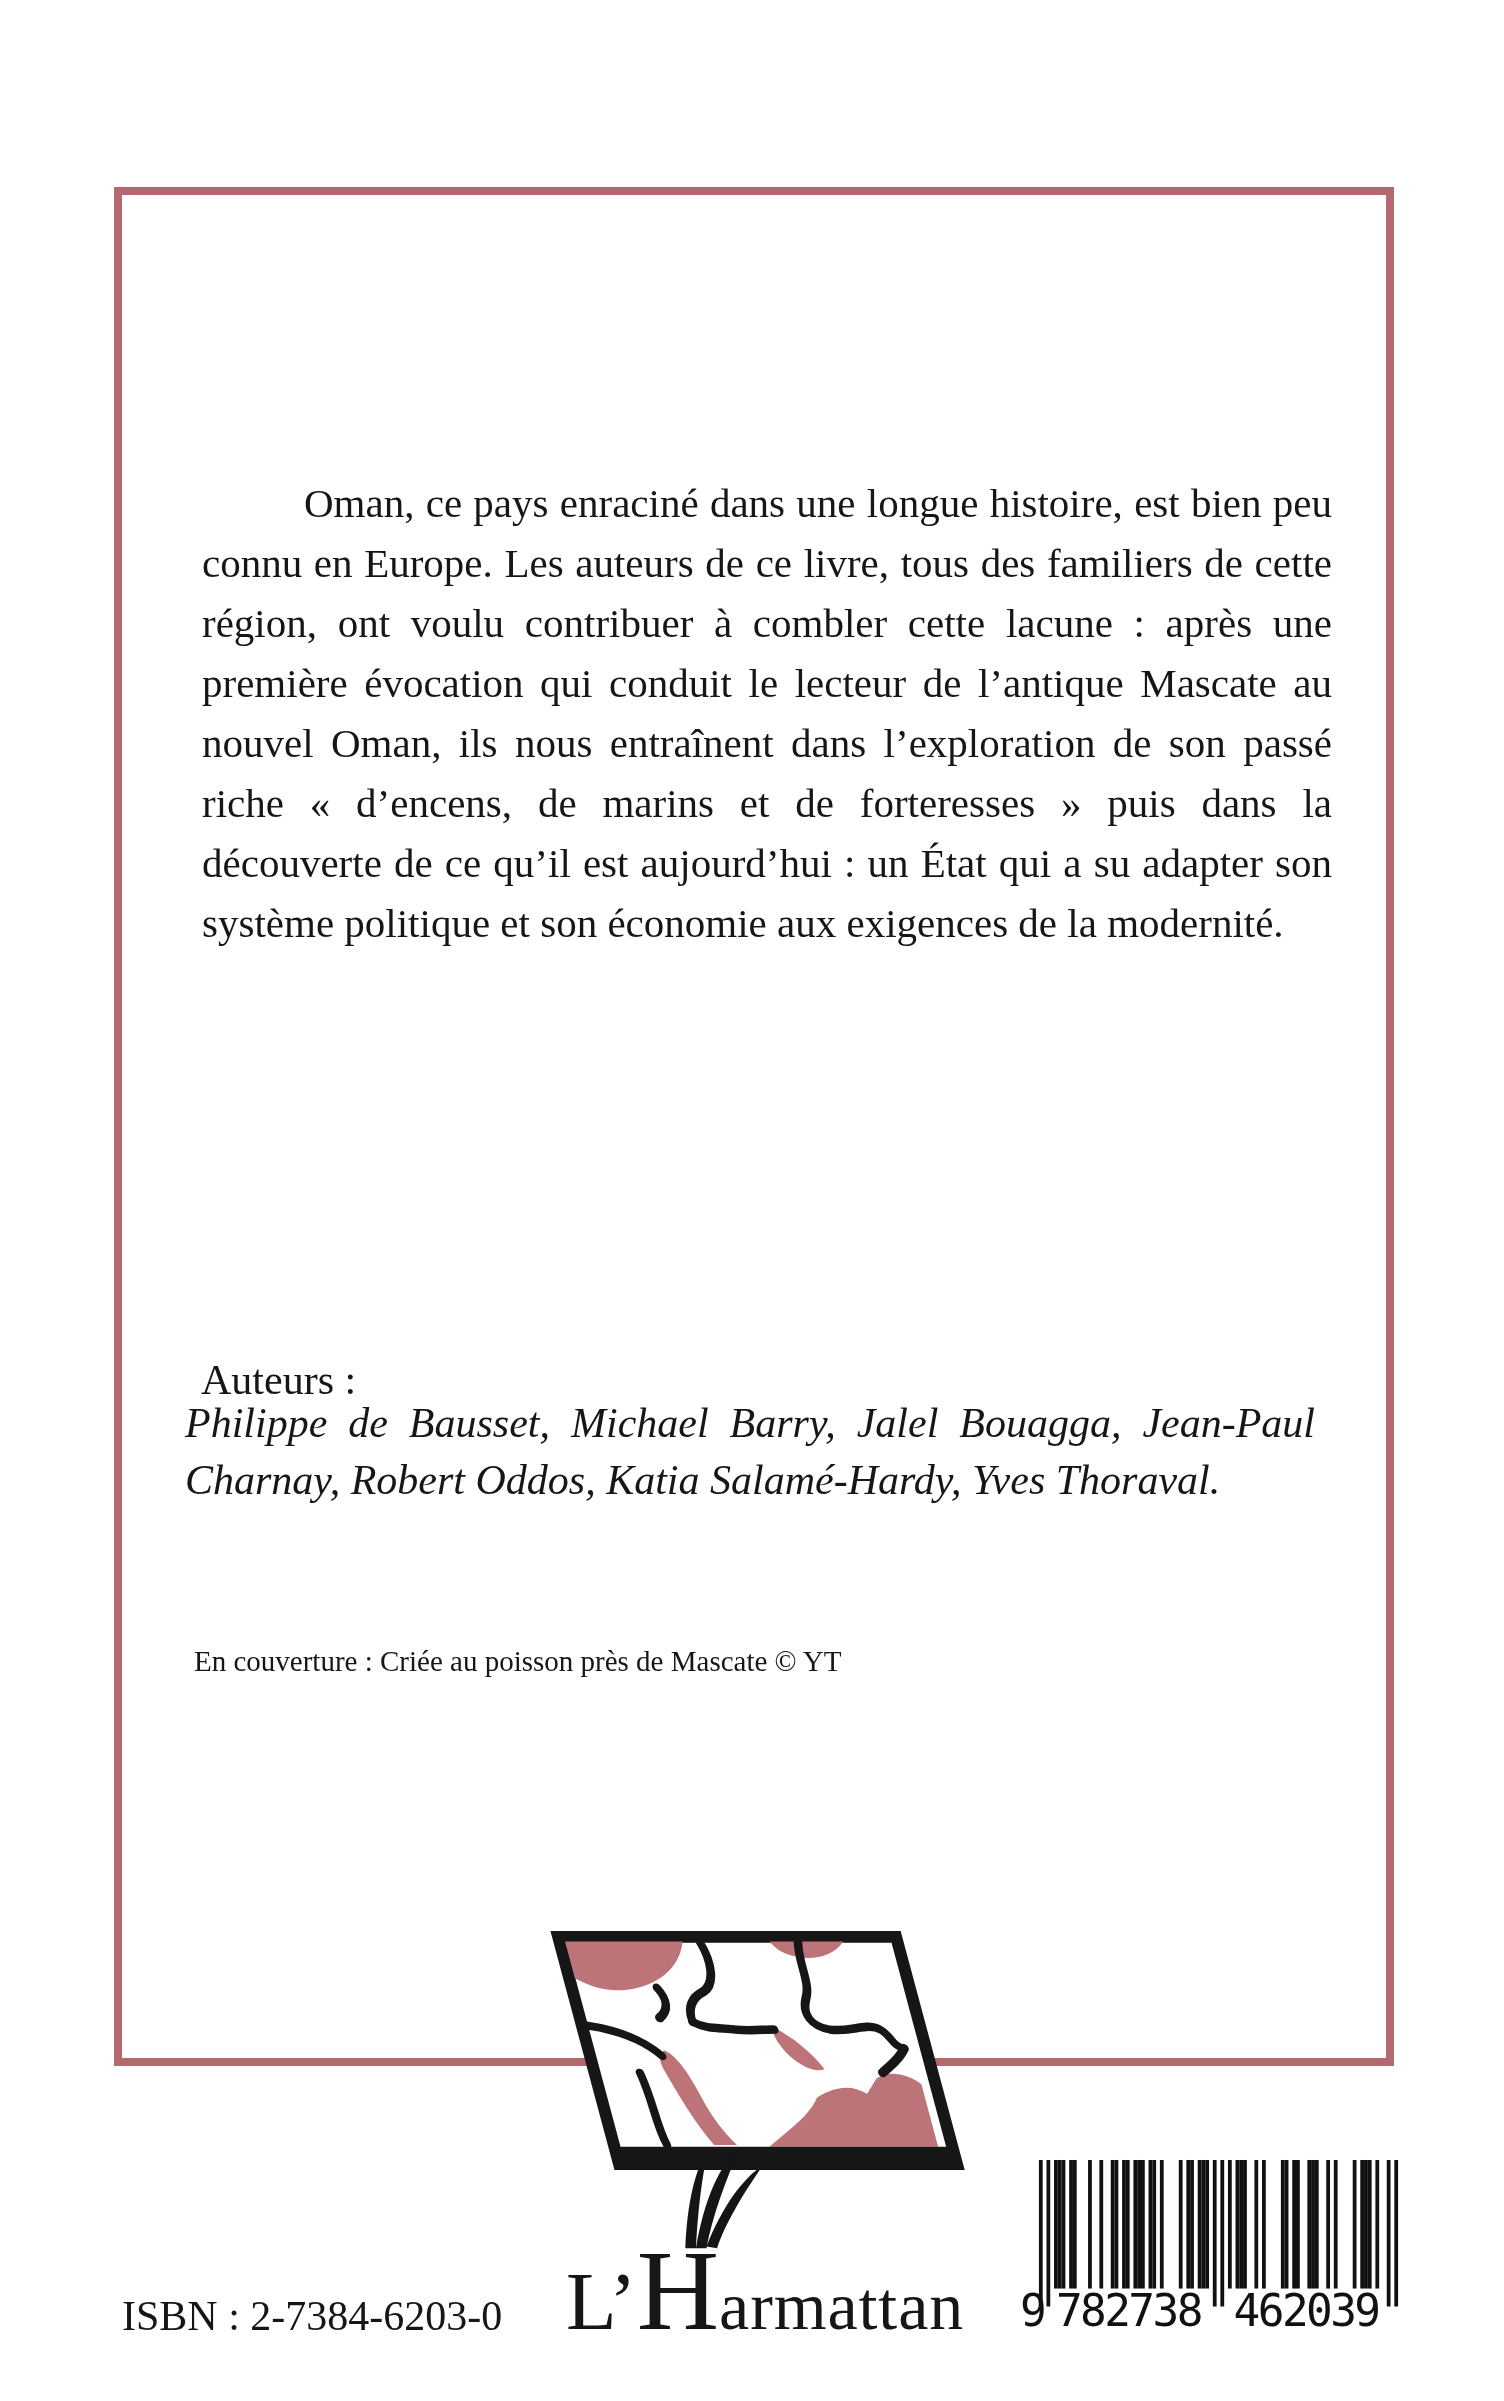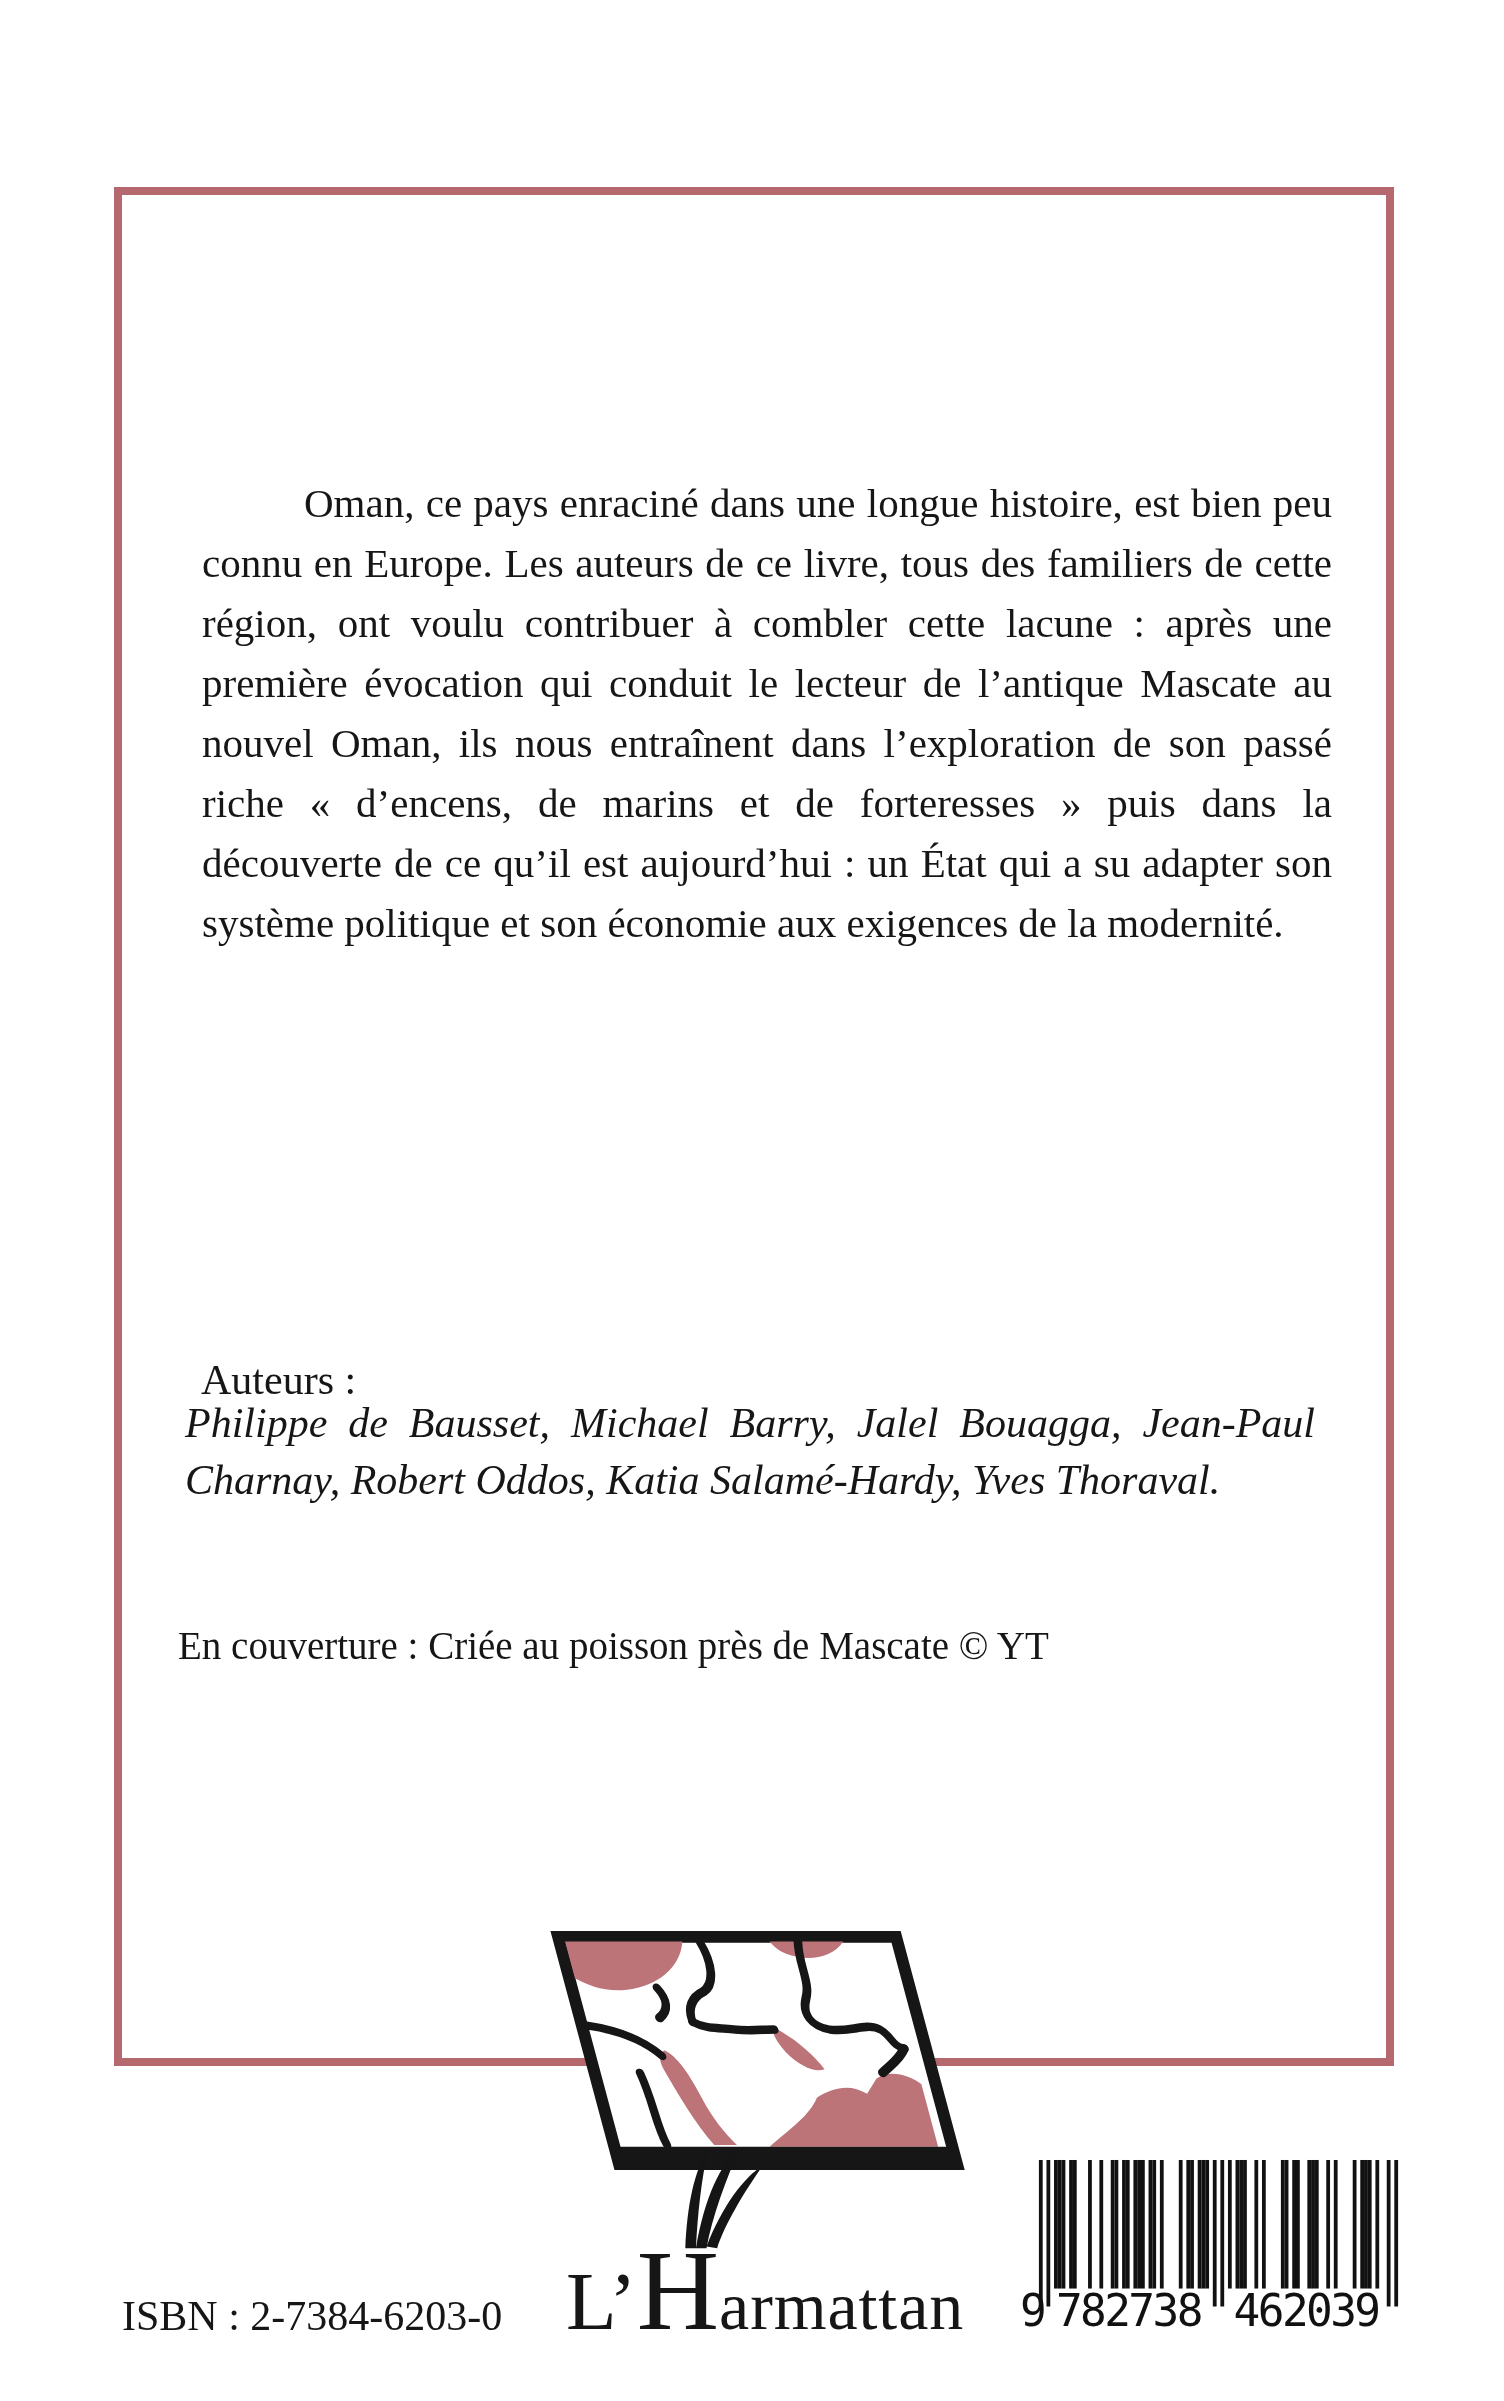--- a/index.html
+++ b/index.html
@@ -56,22 +56,22 @@
     position:absolute;
     left:185px;top:1395px;width:1130px;
     font-size:42px;line-height:57px;
     font-style:italic;
     text-align:justify;
     margin:0;
   }
   .cover-credit{
     position:absolute;
     left:178px;top:1622px;
-    font-size:39px;line-height:47px;
-    margin:0;
+    font-size:29px;line-height:47px;
+    margin:16px;
   }
   .collection{
     position:absolute;left:0;right:0;top:1845px;
     text-align:center;
     color:var(--accent);
     font-size:51px;line-height:59px;
     margin:0;
   }
   .map-logo{
     position:absolute;

